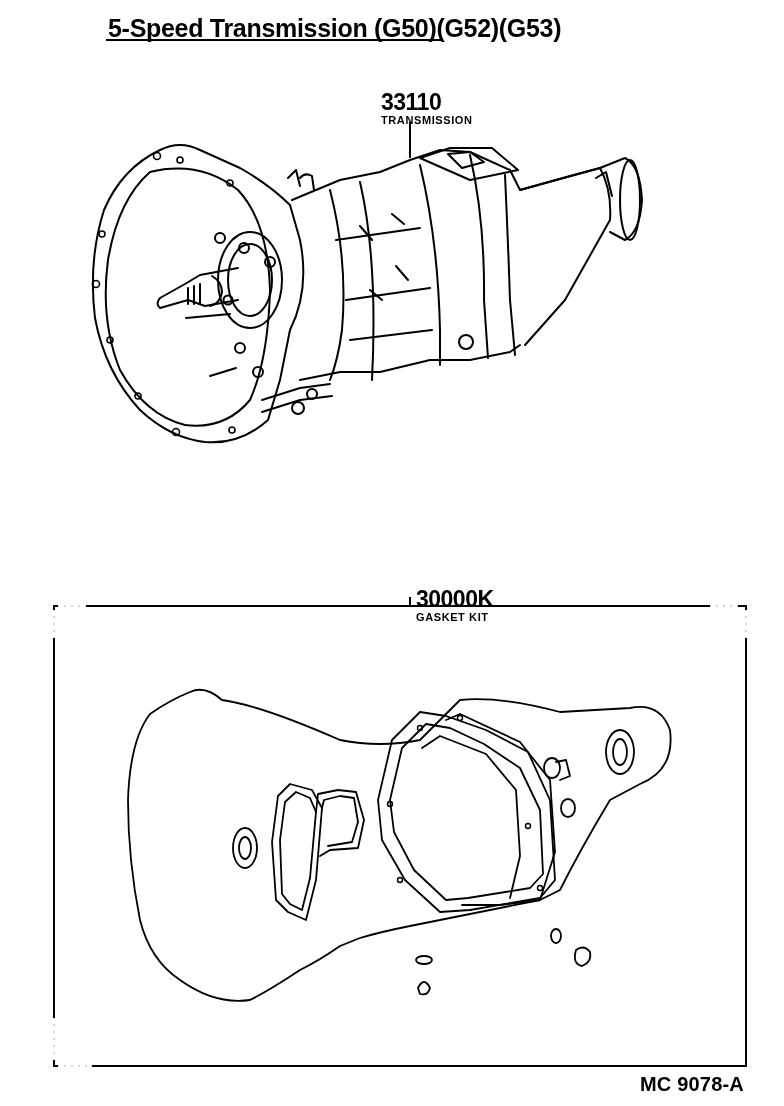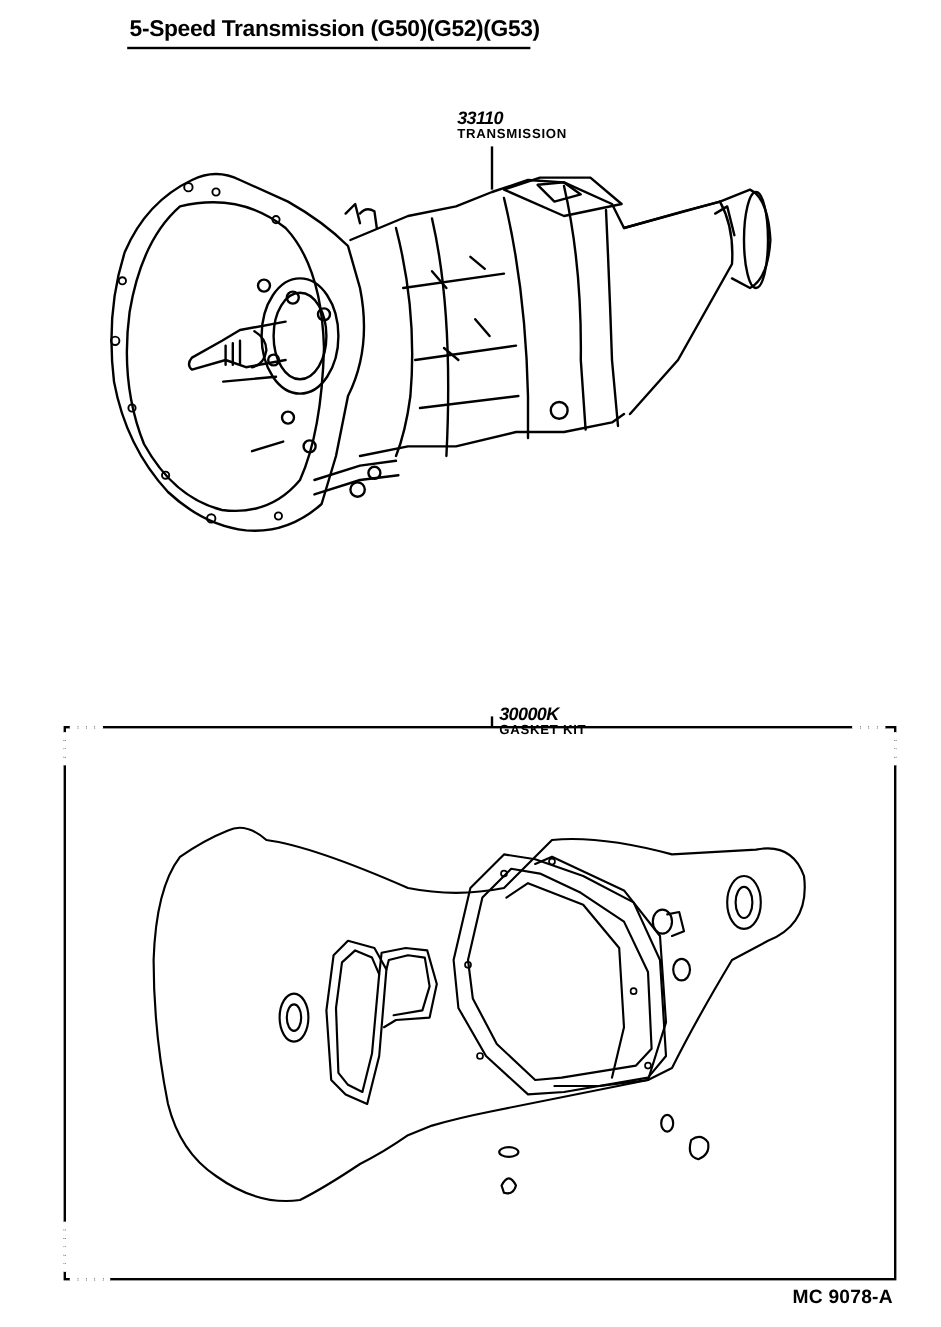--- a/index.html
+++ b/index.html
@@ -1,23 +1,23 @@
 <!DOCTYPE html>
 <html><head>
   <meta charset="utf-8">
   <style>
     html, body { margin: 0; padding: 0; background: #ffffff; }
     body { width: 784px; height: 1106px; position: relative; overflow: hidden; font-family: "Liberation Sans", sans-serif; color: #000; }
-    .title { position: absolute; left: 108px; top: 14px; font-size: 19px; font-weight: bold; letter-spacing: -0.3px; white-space: nowrap; }
+    .title { position: absolute; left: 108px; top: 14px; font-size: 25px; font-weight: bold; letter-spacing: -0.3px; white-space: nowrap; }
     .title-rule { position: absolute; left: 106px; top: 39px; width: 336px; height: 2px; background: #000; }
     .part-label { position: absolute; font-weight: bold; line-height: 1; }
-    .part-num { font-size: 15px; letter-spacing: -0.5px; font-style: italic; }
+    .part-num { font-size: 23px; letter-spacing: -0.5px; }
     .part-name { font-size: 11px; letter-spacing: 0.6px; margin-top: 1px; }
     .leader { position: absolute; width: 1.5px; background: #000; }
-    .figure-code { position: absolute; right: 40px; top: 1073px; font-size: 16px; font-weight: bold; letter-spacing: 0.2px; }
+    .figure-code { position: absolute; right: 40px; top: 1073px; font-size: 20px; font-weight: bold; letter-spacing: 0.2px; }
     svg.drawing { position: absolute; left: 0; top: 0; }
     .kit-box { position: absolute; left: 53px; top: 605px; width: 694px; height: 462px; border: 2px solid #000; box-sizing: border-box; }
   </style>
 </head>
 <body>
 
 <div class="title">5-Speed Transmission (G50)(G52)(G53)</div>
 <div class="title-rule"></div>
 
 <div class="part-label" style="left:381px; top:91px;">

